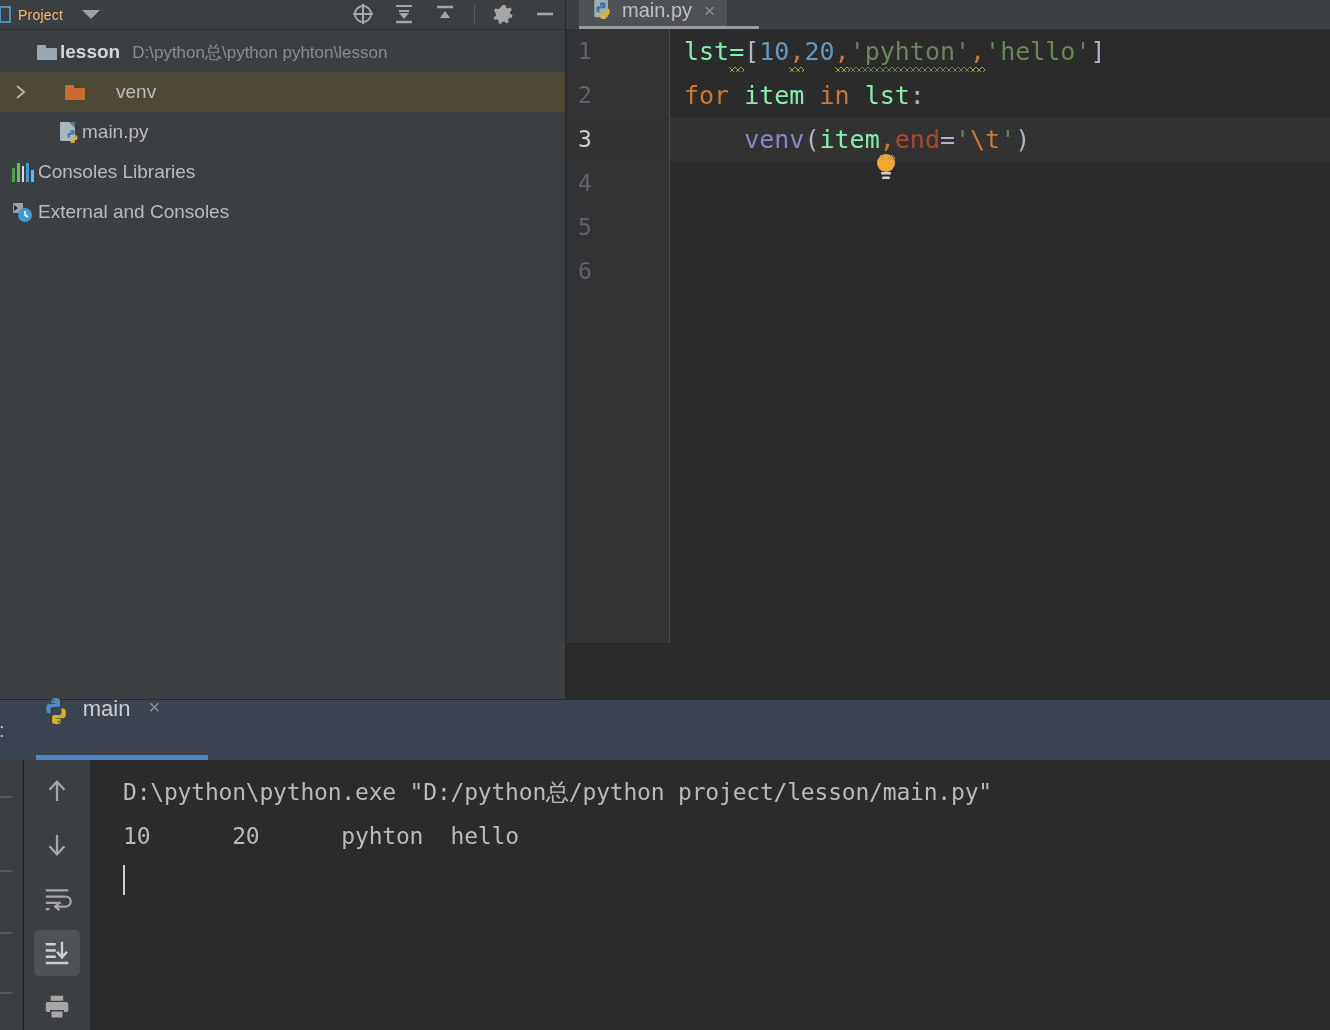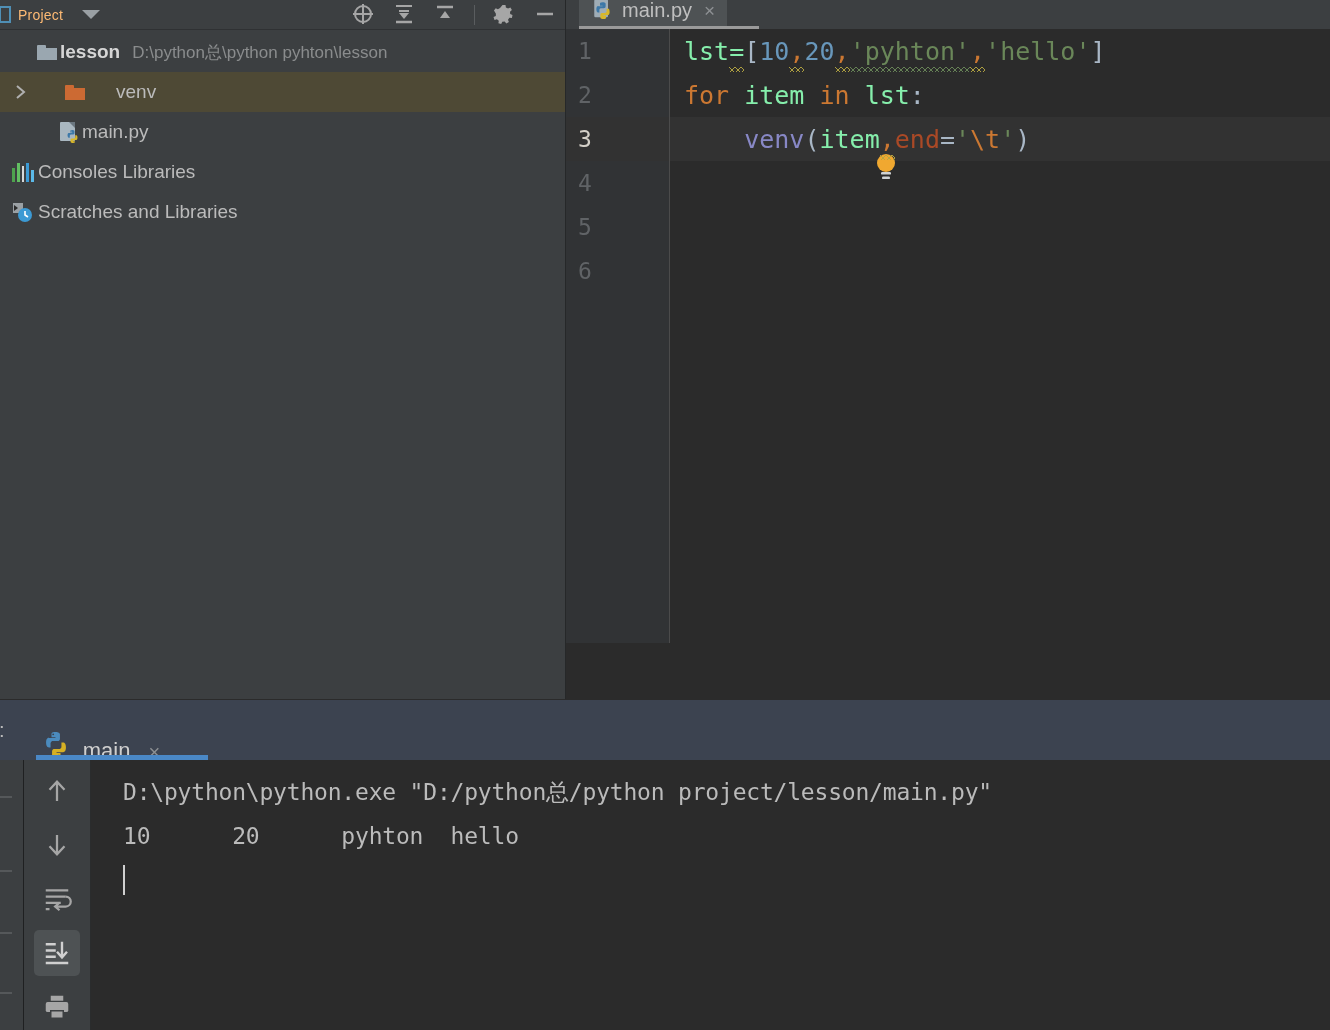--- a/index.html
+++ b/index.html
@@ -361,21 +361,21 @@
     align-items: center;
   }
   .run-label {
     color: #bcbcbc;
     font-size: 20px;
     margin-left: -12px;
   }
   .run-tab {
     position: relative;
     display: flex;
-    align-items: flex-end;
+    align-items: flex-start;
     gap: 12px;
     margin-left: 28px;
     height: 68px;
     padding: 0 8px;
   }
   .run-tab .rt-label {
     color: #cfcfcf;
     font-size: 22px;
   }
   .run-tab .rt-close {
@@ -570,21 +570,21 @@
         <span class="tree-icon" style="width:30px">
           <span class="scratch">
             <svg width="24" height="22" viewBox="0 0 24 22">
               <path fill="#9aa0a4" d="M2 2 L12 2 L12 12 L2 12 Z"></path>
               <path fill="#2b2b2b" d="M3 4 L7 7 L3 10 Z"></path>
               <circle cx="14" cy="14" r="7" fill="#3c9ad4"></circle>
               <path d="M14 10 L14 14 L17 16" stroke="#ffffff" stroke-width="1.6" fill="none"></path>
             </svg>
           </span>
         </span>
-        <span class="tree-label">Scratches and Libraries</span>
+        <span class="tree-label">External and Consoles</span>
       </div>
 
     </div>
   </div>
 
   <div class="editor-area">
 
     <div class="tabbar">
       <div class="etab">
         <span>

